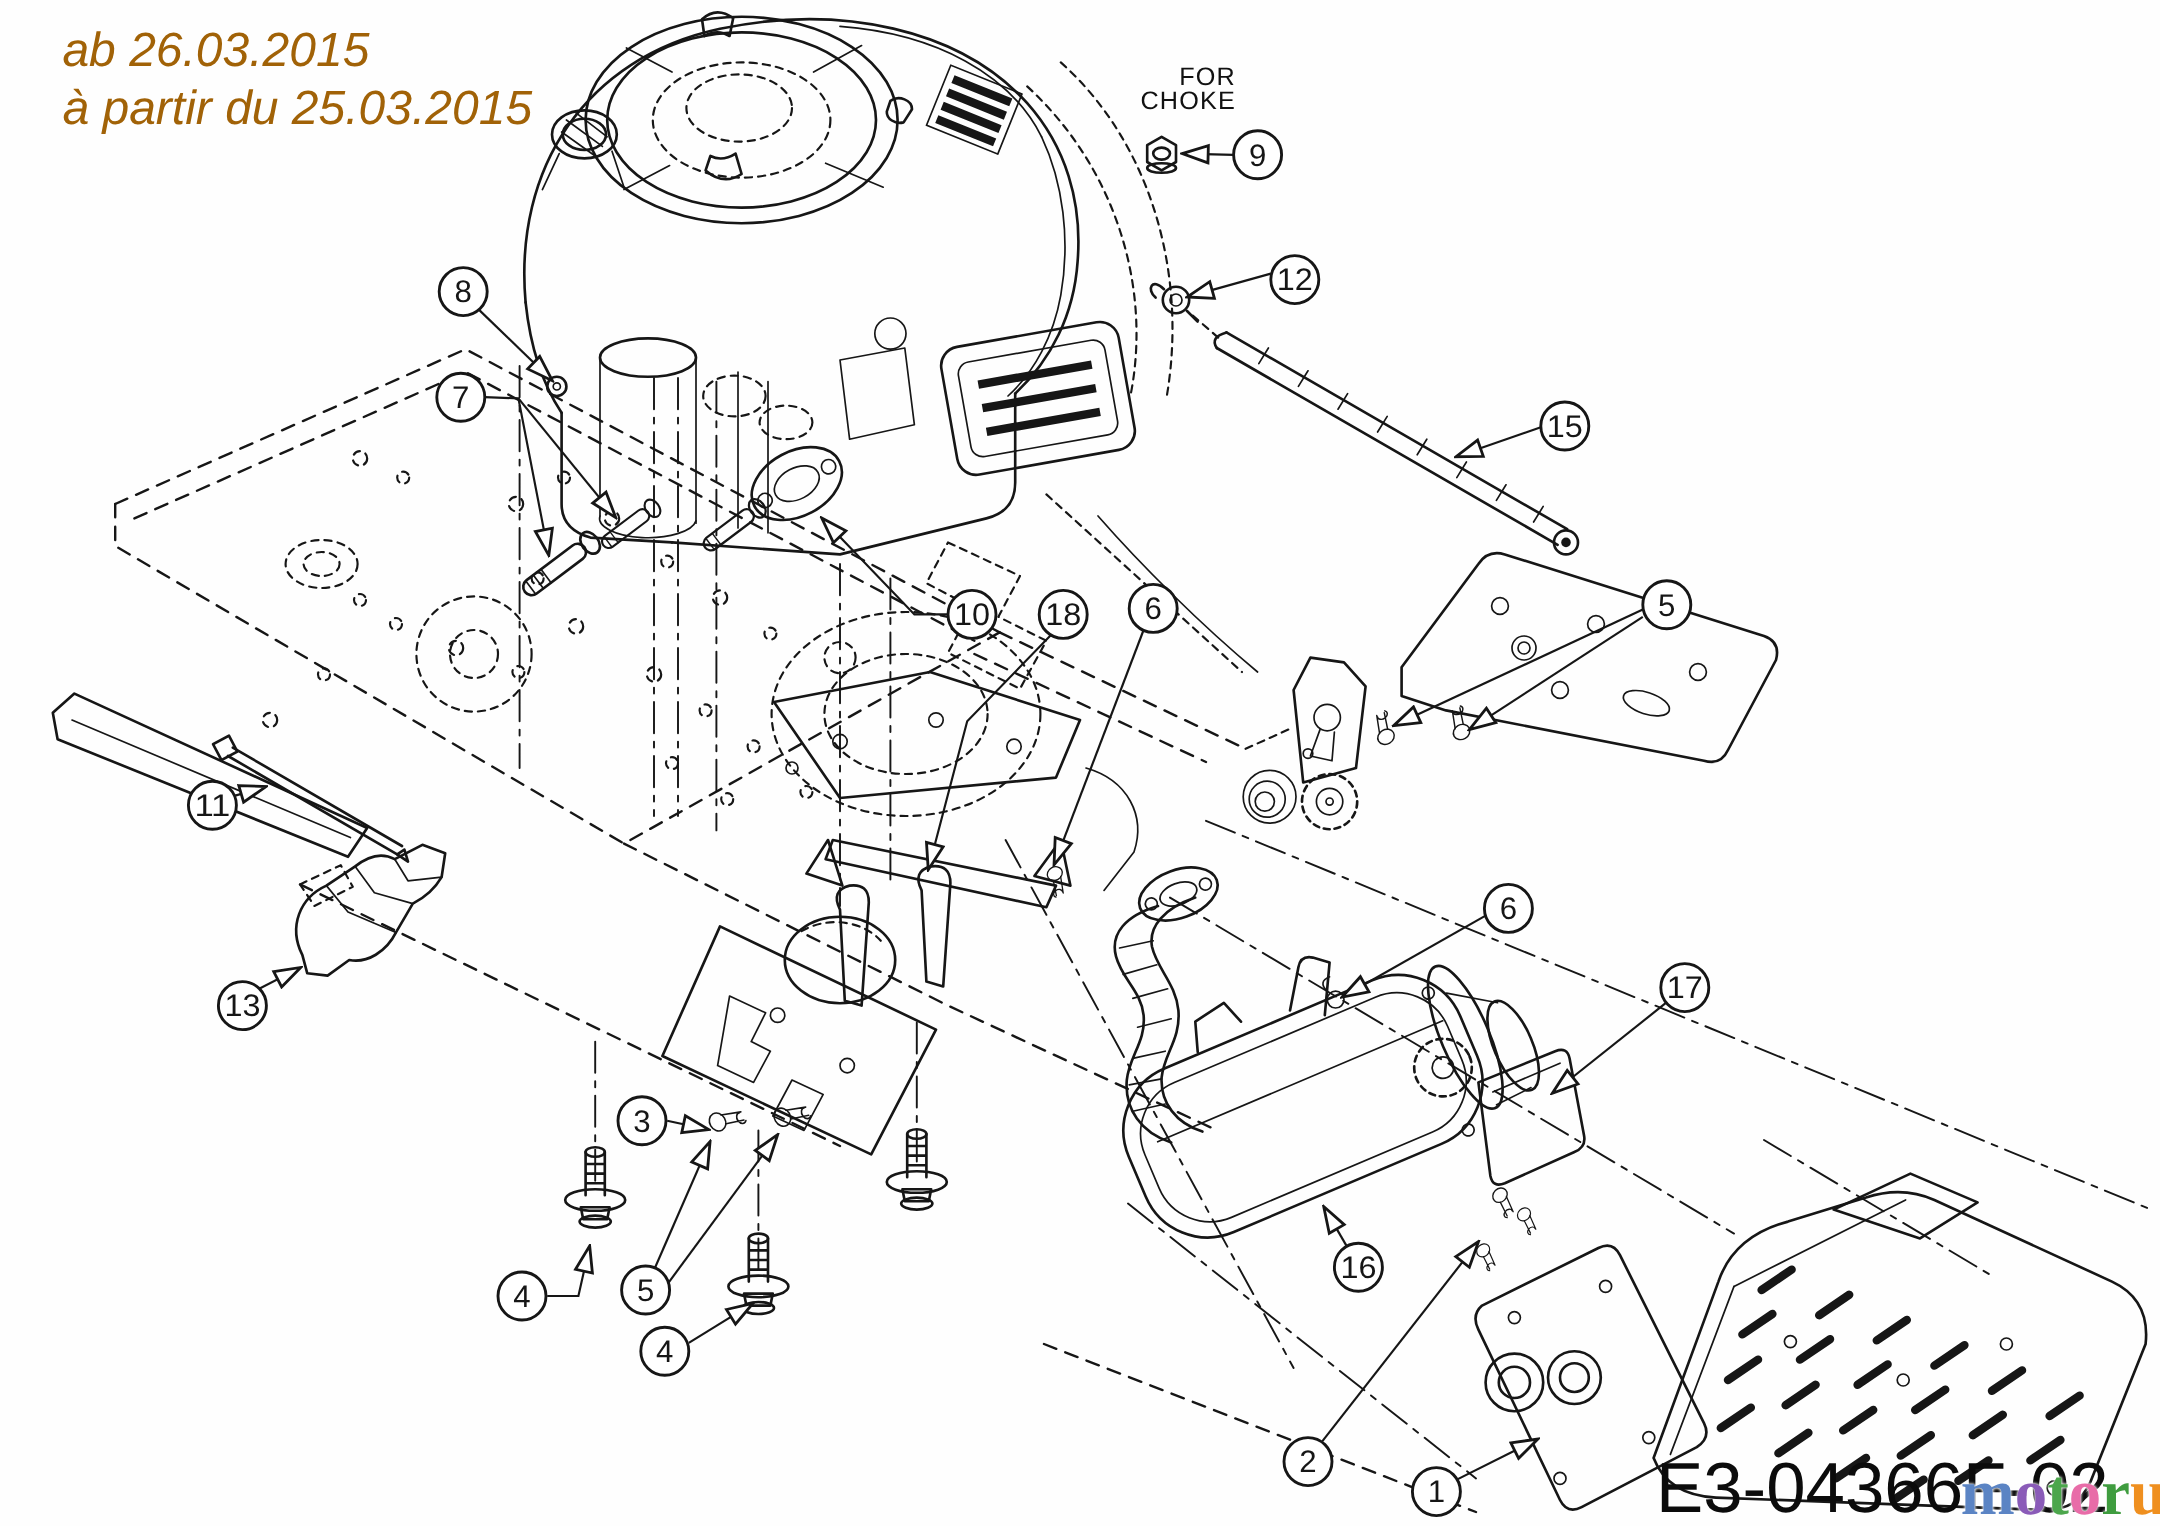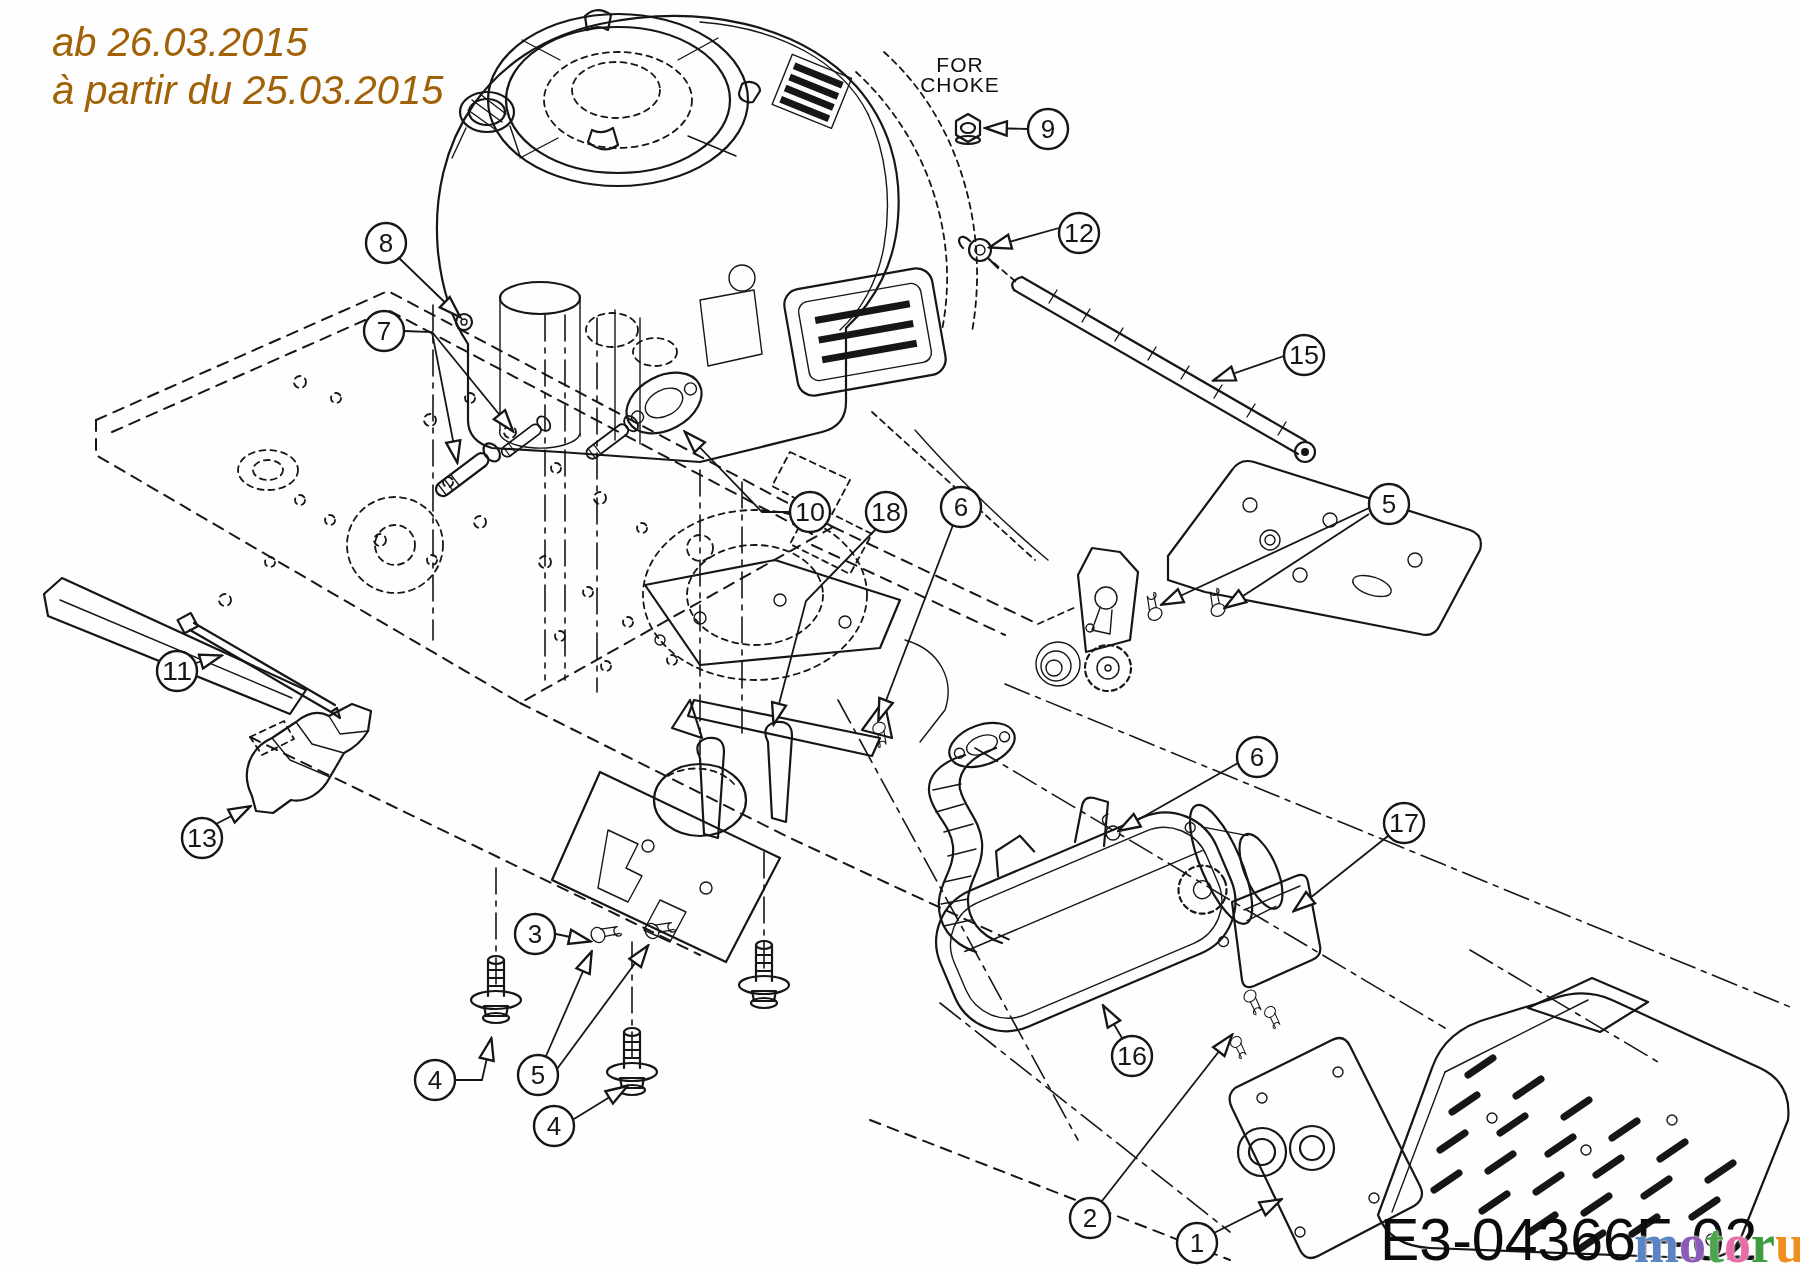--- a/index.html
+++ b/index.html
@@ -11,21 +11,21 @@
   .d{stroke-dasharray:11 8;stroke-width:2;}
   .d2{stroke-dasharray:6 5;stroke-width:1.8;}
   .dd{stroke-dasharray:26 7 5 7;stroke-width:1.6;}
   .louver{stroke:#161616;stroke-width:7;stroke-linecap:round;fill:none;}
   .stripe{stroke:#161616;stroke-width:7;stroke-linecap:butt;fill:none;}
   .bubble{fill:#ffffff;stroke:#161616;stroke-width:2.4;}
   .leader{fill:none;stroke:#161616;stroke-width:1.8;}
   .bubble-label{font-family:"Liberation Sans",sans-serif;font-size:26px;fill:#161616;
                 text-anchor:middle;}
   #validity{position:absolute;left:52px;top:18px;font-size:40px;line-height:48px;color:#a16207;font-style:italic;}
-  #choke-label{position:absolute;left:890px;top:55px;width:140px;text-align:center;
+  #choke-label{position:absolute;left:890px;top:55px;width:140px;text-align:right;
                font-size:21px;line-height:20px;letter-spacing:1px;color:#111;}
   #drawing-number{position:absolute;left:1380px;top:1206px;font-size:59px;color:#0b0b0b;
                   letter-spacing:0px;white-space:nowrap;}
   #watermark{position:absolute;left:1634px;top:1213px;white-space:nowrap;
              font-family:"Liberation Serif",serif;font-weight:bold;font-size:54px;
              text-shadow:0 0 3px #fff,0 0 2px #fff;}
 </style>
 </head>
 <body>
 

